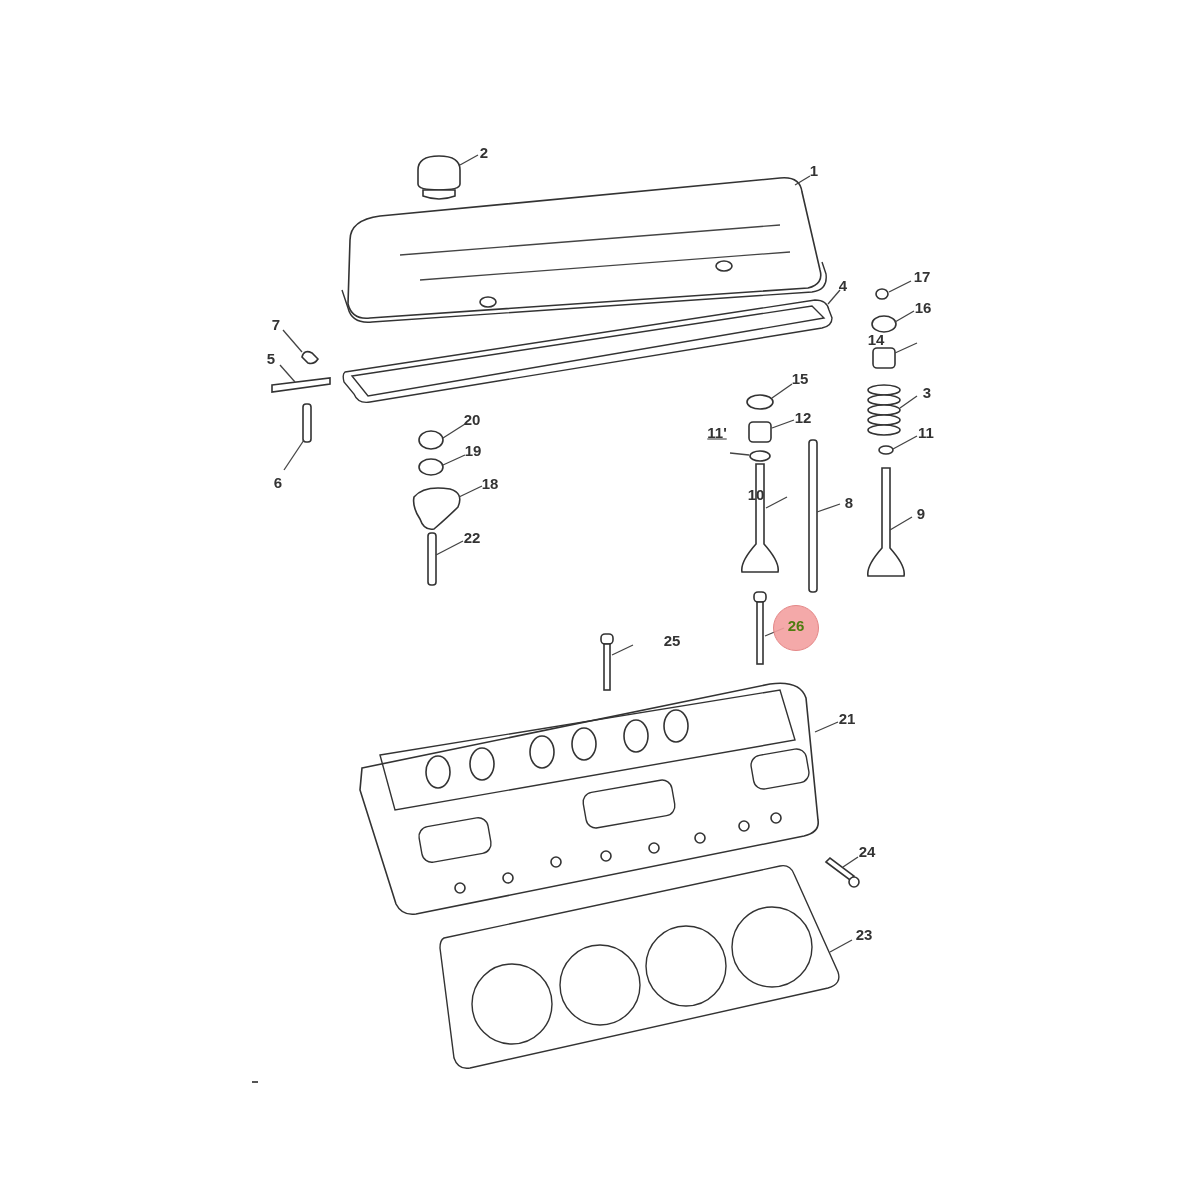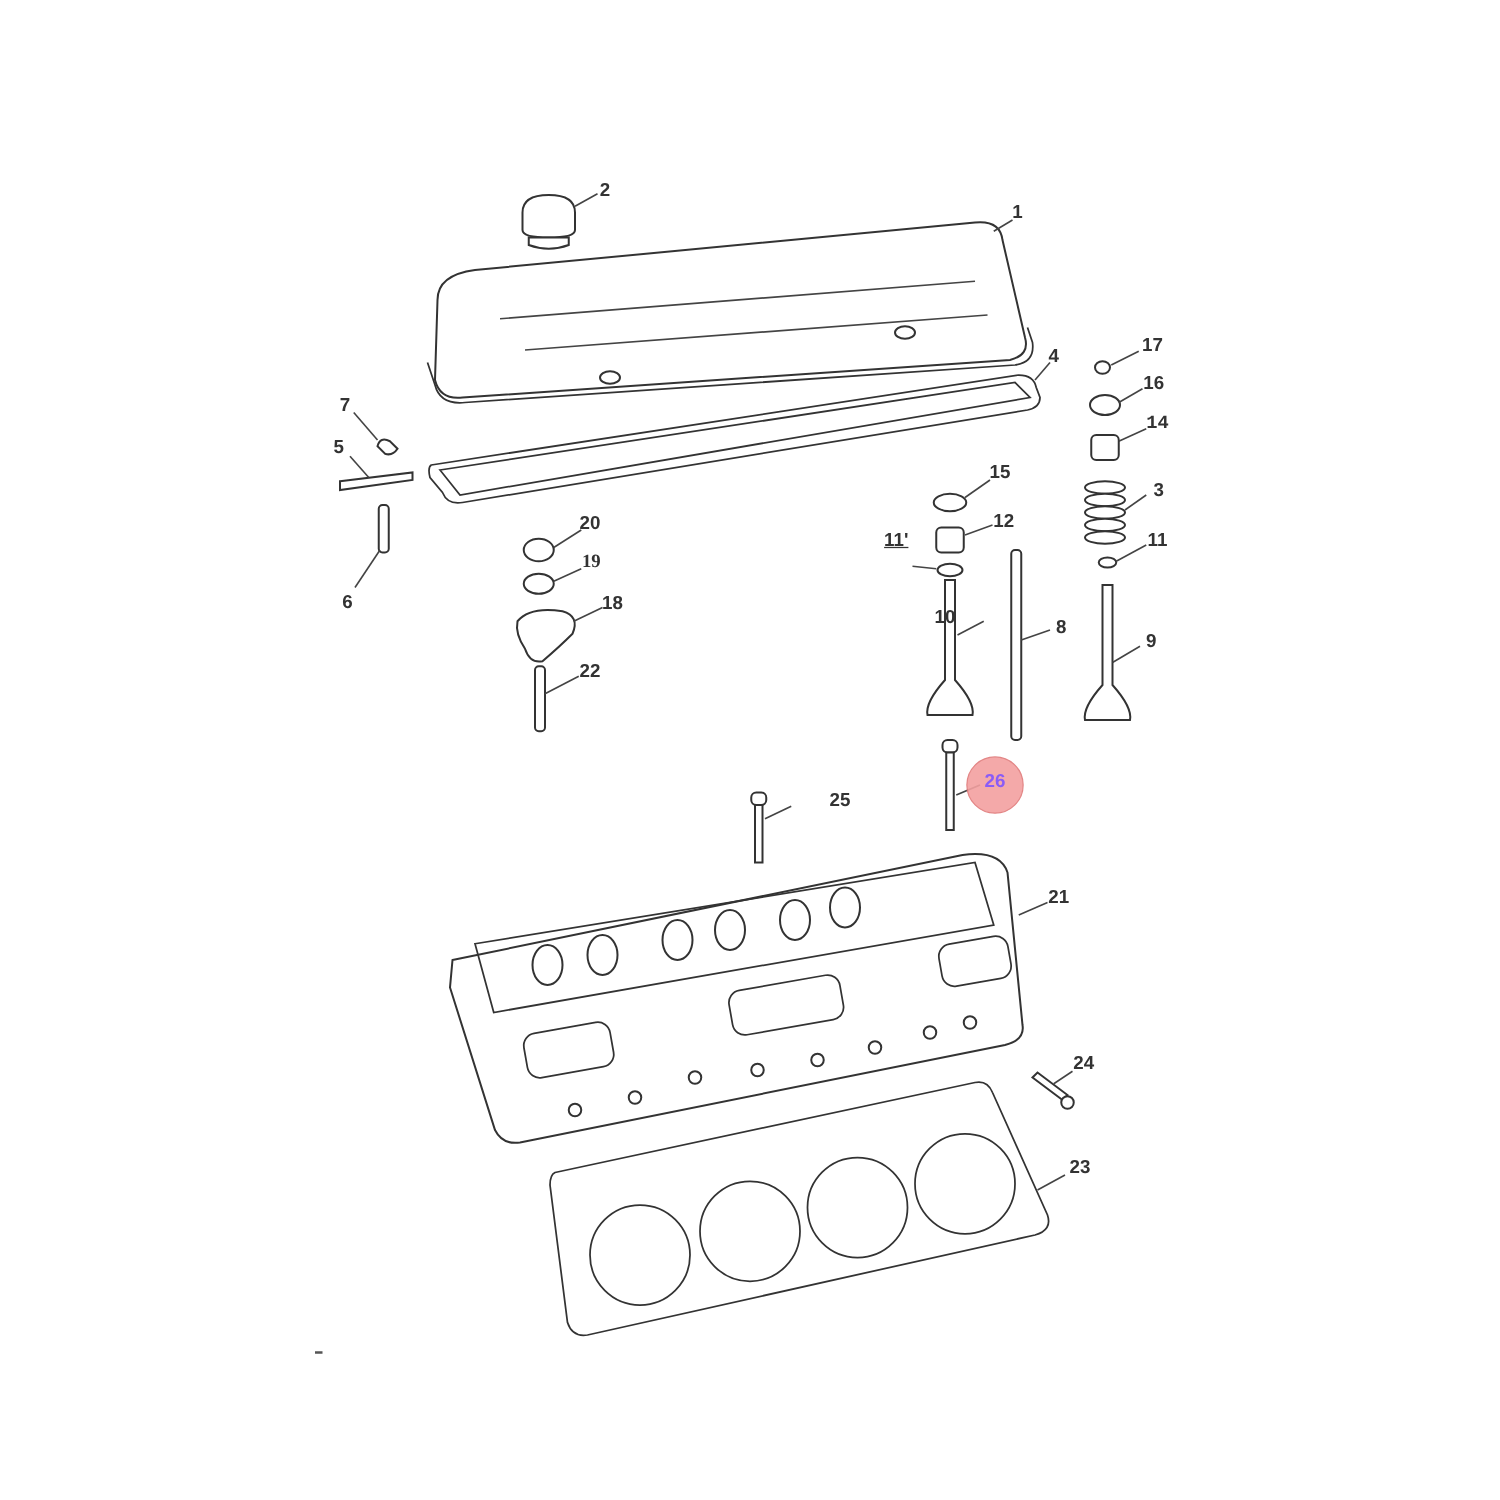--- a/index.html
+++ b/index.html
@@ -153,26 +153,26 @@
 <span class="lbl" style="left:271px;top:358px;">5</span>
 <span class="lbl" style="left:278px;top:482px;">6</span>
 <span class="lbl" style="left:276px;top:324px;">7</span>
 <span class="lbl" style="left:849px;top:502px;">8</span>
 <span class="lbl" style="left:921px;top:513px;">9</span>
 <span class="lbl" style="left:756px;top:494px;">10</span>
 <span class="lbl" style="left:717px;top:432px;text-decoration:underline;">11'</span>
 <span class="lbl" style="left:926px;top:432px;">11</span>
 <span class="lbl" style="left:803px;top:417px;">12</span>
 <span class="lbl" style="left:927px;top:392px;">3</span>
-<span class="lbl" style="left:926px;top:339px;font-family:Liberation Mono, monospace;">14</span>
+<span class="lbl" style="left:876px;top:339px;">14</span>
 <span class="lbl" style="left:800px;top:378px;">15</span>
 <span class="lbl" style="left:923px;top:307px;">16</span>
 <span class="lbl" style="left:922px;top:276px;">17</span>
 <span class="lbl" style="left:490px;top:483px;">18</span>
-<span class="lbl" style="left:473px;top:450px;font-family:Liberation Serif, serif;">19</span>
+<span class="lbl" style="left:473px;top:450px;">19</span>
 <span class="lbl" style="left:472px;top:419px;">20</span>
 <span class="lbl" style="left:847px;top:718px;">21</span>
 <span class="lbl" style="left:472px;top:537px;">22</span>
 <span class="lbl" style="left:864px;top:934px;">23</span>
 <span class="lbl" style="left:867px;top:851px;">24</span>
 <span class="lbl" style="left:672px;top:640px;">25</span>
-<span class="lbl" style="left:796px;top:625px;color:#8b5cf6;">26</span>
+<span class="lbl" style="left:796px;top:625px;color:#4d7c0f;">26</span>
 </div>
 
 </body></html>

